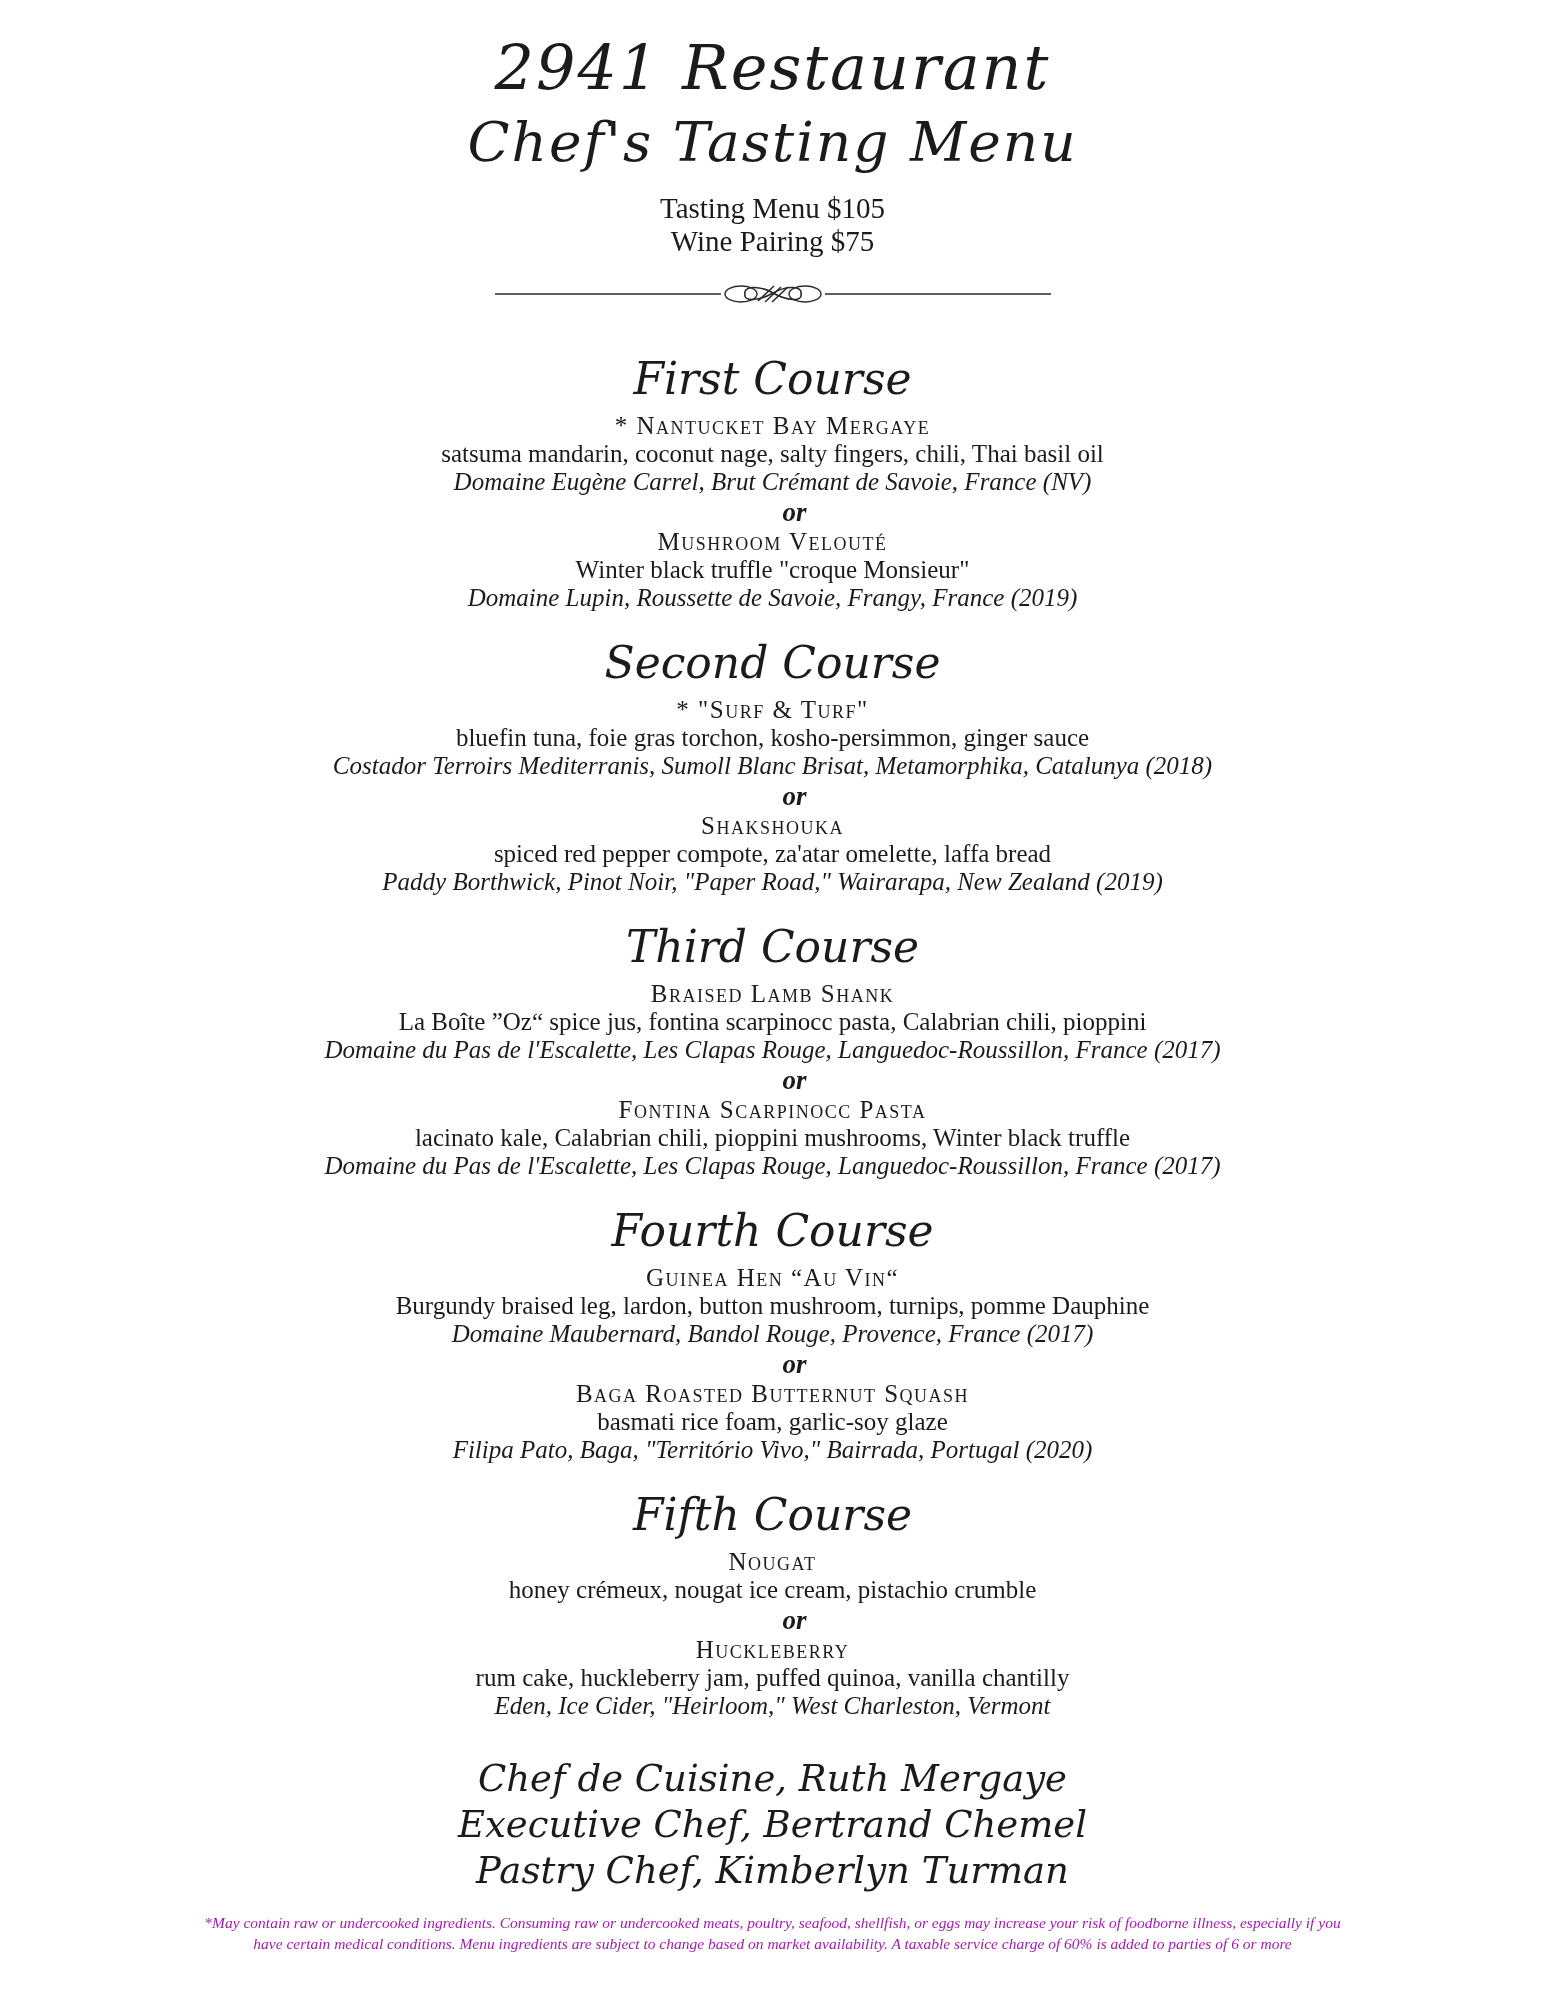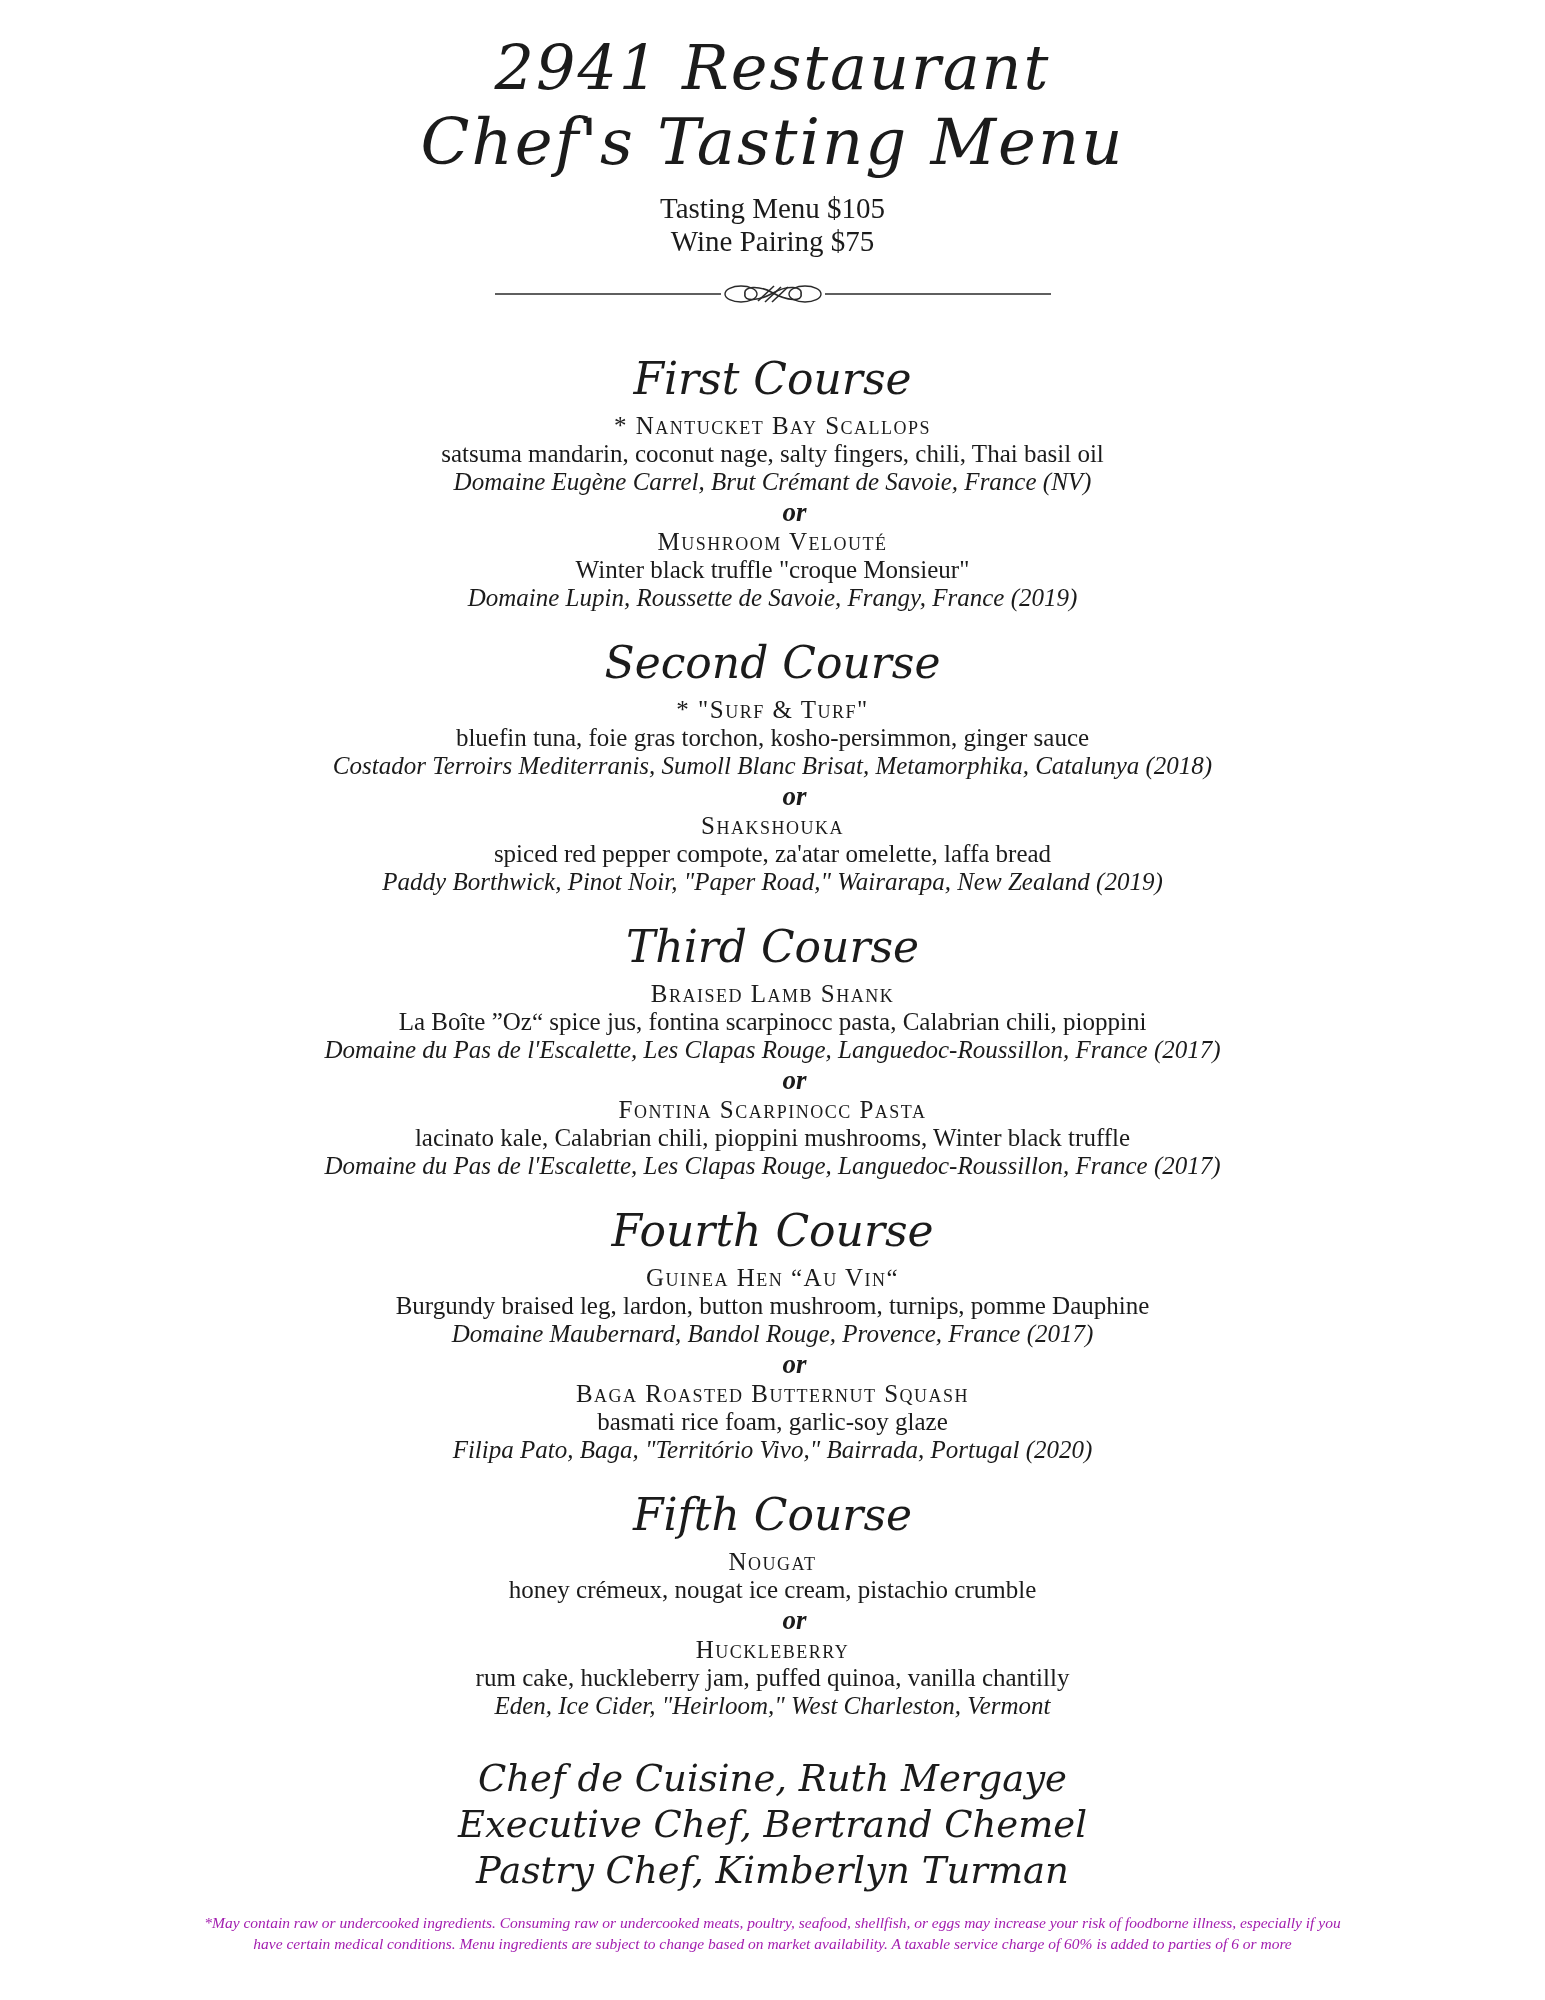--- a/index.html
+++ b/index.html
@@ -25,21 +25,21 @@
     font-family: "DejaVu Serif", serif;
     font-style: italic;
     font-weight: 400;
   }
   .title-line1 {
     font-size: 62px;
     line-height: 72px;
     letter-spacing: 2px;
   }
   .title-line2 {
-    font-size: 64px;
+    font-size: 55px;
     line-height: 76px;
     letter-spacing: 2px;
   }
   .price-block {
     margin-top: 12px;
   }
   .price-line {
     font-size: 29px;
     line-height: 33px;
   }
@@ -116,21 +116,21 @@
     <ellipse cx="312" cy="14" rx="16" ry="8" fill="none" stroke="#2a2a2a" stroke-width="1.4"></ellipse>
     <line x1="265" y1="21" x2="281" y2="6" stroke="#2a2a2a" stroke-width="1.6"></line>
     <line x1="272" y1="22" x2="288" y2="7" stroke="#2a2a2a" stroke-width="1.6"></line>
     <line x1="279" y1="22" x2="295" y2="7" stroke="#2a2a2a" stroke-width="1.6"></line>
   </svg>
 
   
   <section class="course">
     <h2 class="script course-heading">First Course</h2>
     <div class="dish">
-      <div class="dish-name">* Nantucket Bay Scallops</div>
+      <div class="dish-name">* Nantucket Bay Mergaye</div>
       <div class="dish-desc">satsuma mandarin, coconut  nage, salty fingers, chili, Thai basil oil</div>
       <div class="dish-wine">Domaine Eugène Carrel, Brut Crémant de Savoie, France (NV)</div>
     </div>
     <div class="or-separator">or</div>
     <div class="dish">
       <div class="dish-name">Mushroom Velouté</div>
       <div class="dish-desc">Winter black truffle "croque Monsieur"</div>
       <div class="dish-wine">Domaine Lupin, Roussette de Savoie, Frangy, France (2019)</div>
     </div>
   </section>

